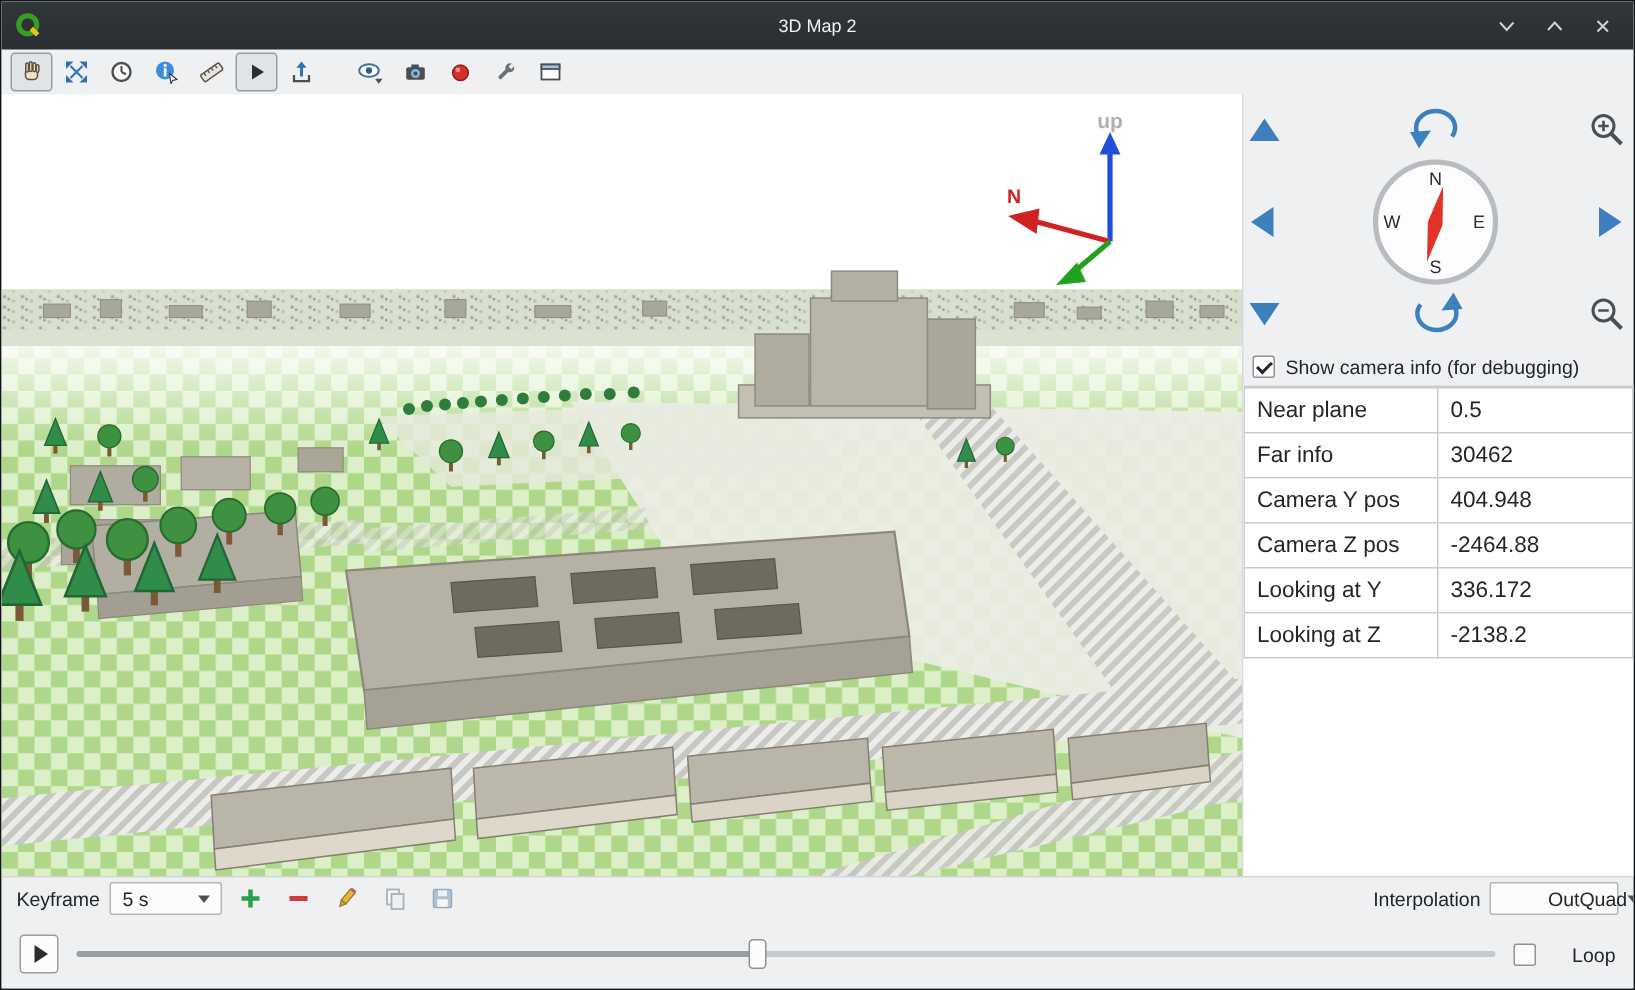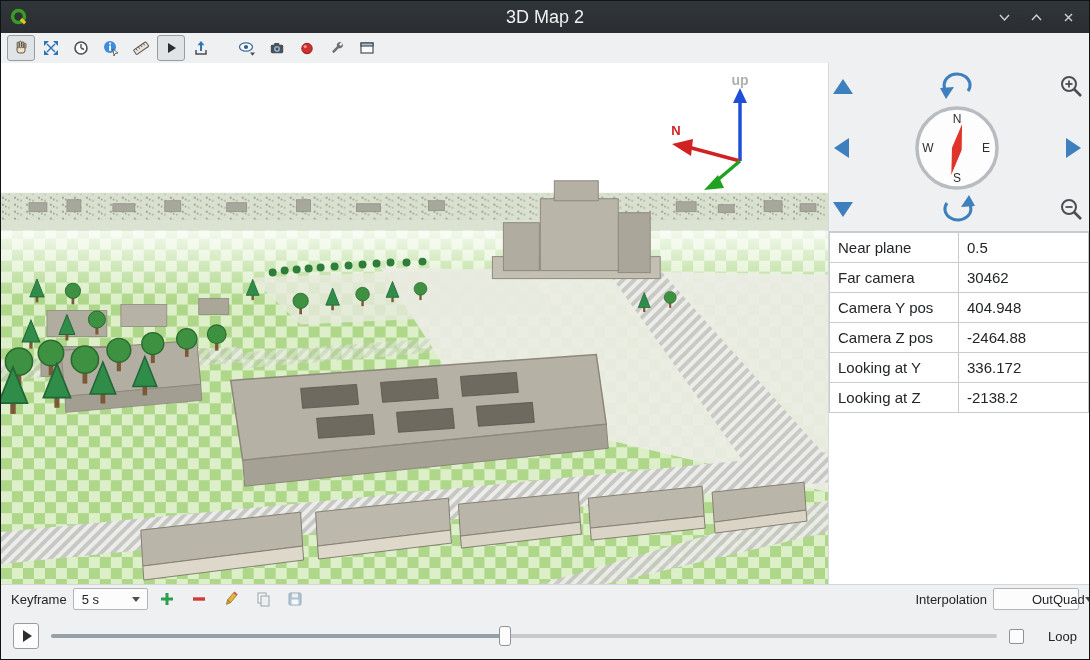--- a/index.html
+++ b/index.html
@@ -4,21 +4,21 @@
 <style>
   html,body{margin:0;padding:0;background:#000;}
   body{font-family:"Liberation Sans",sans-serif;font-size:13px;color:#232629;}
   .window{width:1090px;height:660px;box-sizing:border-box;border:1px solid #111417;
     display:flex;flex-direction:column;background:#eff0f1;overflow:hidden;}
 
   
   .titlebar{flex:0 0 32px;background:linear-gradient(#31363b,#2a2e32);display:flex;
     align-items:center;position:relative;}
   .titlebar .logo{margin-left:9px;display:flex;}
-  .titlebar .title{position:absolute;left:0;right:0;text-align:center;color:#eff0f1;font-size:18px;pointer-events:none;}
+  .titlebar .title{position:absolute;left:0;right:0;text-align:center;color:#eff0f1;font-size:12px;pointer-events:none;}
   .win-controls{margin-left:auto;display:flex;gap:18px;margin-right:14px;z-index:2;}
   .win-btn{width:14px;height:14px;display:flex;align-items:center;justify-content:center;cursor:default;}
 
   
   .toolbar{flex:0 0 30px;display:flex;align-items:center;padding-left:6px;gap:2px;background:#eff0f1;}
   .tool{width:26px;height:24px;display:flex;align-items:center;justify-content:center;
     border:1px solid transparent;border-radius:3px;}
   .tool.pressed{background:#e0e4e7;border-color:#999da1;}
   .tool.gap{margin-left:16px;}
 
@@ -391,30 +391,34 @@
           <text x="128" y="60" text-anchor="middle" font-size="12" fill="#2b2e31">N</text>
           <text x="157" y="89" text-anchor="middle" font-size="12" fill="#2b2e31">E</text>
           <text x="128" y="119" text-anchor="middle" font-size="12" fill="#2b2e31">S</text>
           <text x="99" y="89" text-anchor="middle" font-size="12" fill="#2b2e31">W</text>
           <g transform="translate(128,85) rotate(12)">
             <polygon points="0,-27 5.5,1 0,30 -5.5,1" fill="#e0342b" stroke="#ffffff" stroke-width="1"></polygon>
           </g>
         </g>
       </svg>
 
+      <div class="caminfo-row">
+        <span class="cb checked"></span>
+        <span>Show camera info (for debugging)</span>
+      </div>
 
       <div class="caminfo-table-wrap">
         <table class="cam">
           <tbody>
             <tr>
               <td class="lbl">Near plane</td>
               <td>0.5</td>
             </tr>
             <tr>
-              <td class="lbl">Far camera</td>
+              <td class="lbl">Far info</td>
               <td>30462</td>
             </tr>
             <tr>
               <td class="lbl">Camera Y pos</td>
               <td>404.948</td>
             </tr>
             <tr>
               <td class="lbl">Camera Z pos</td>
               <td>-2464.88</td>
             </tr>

